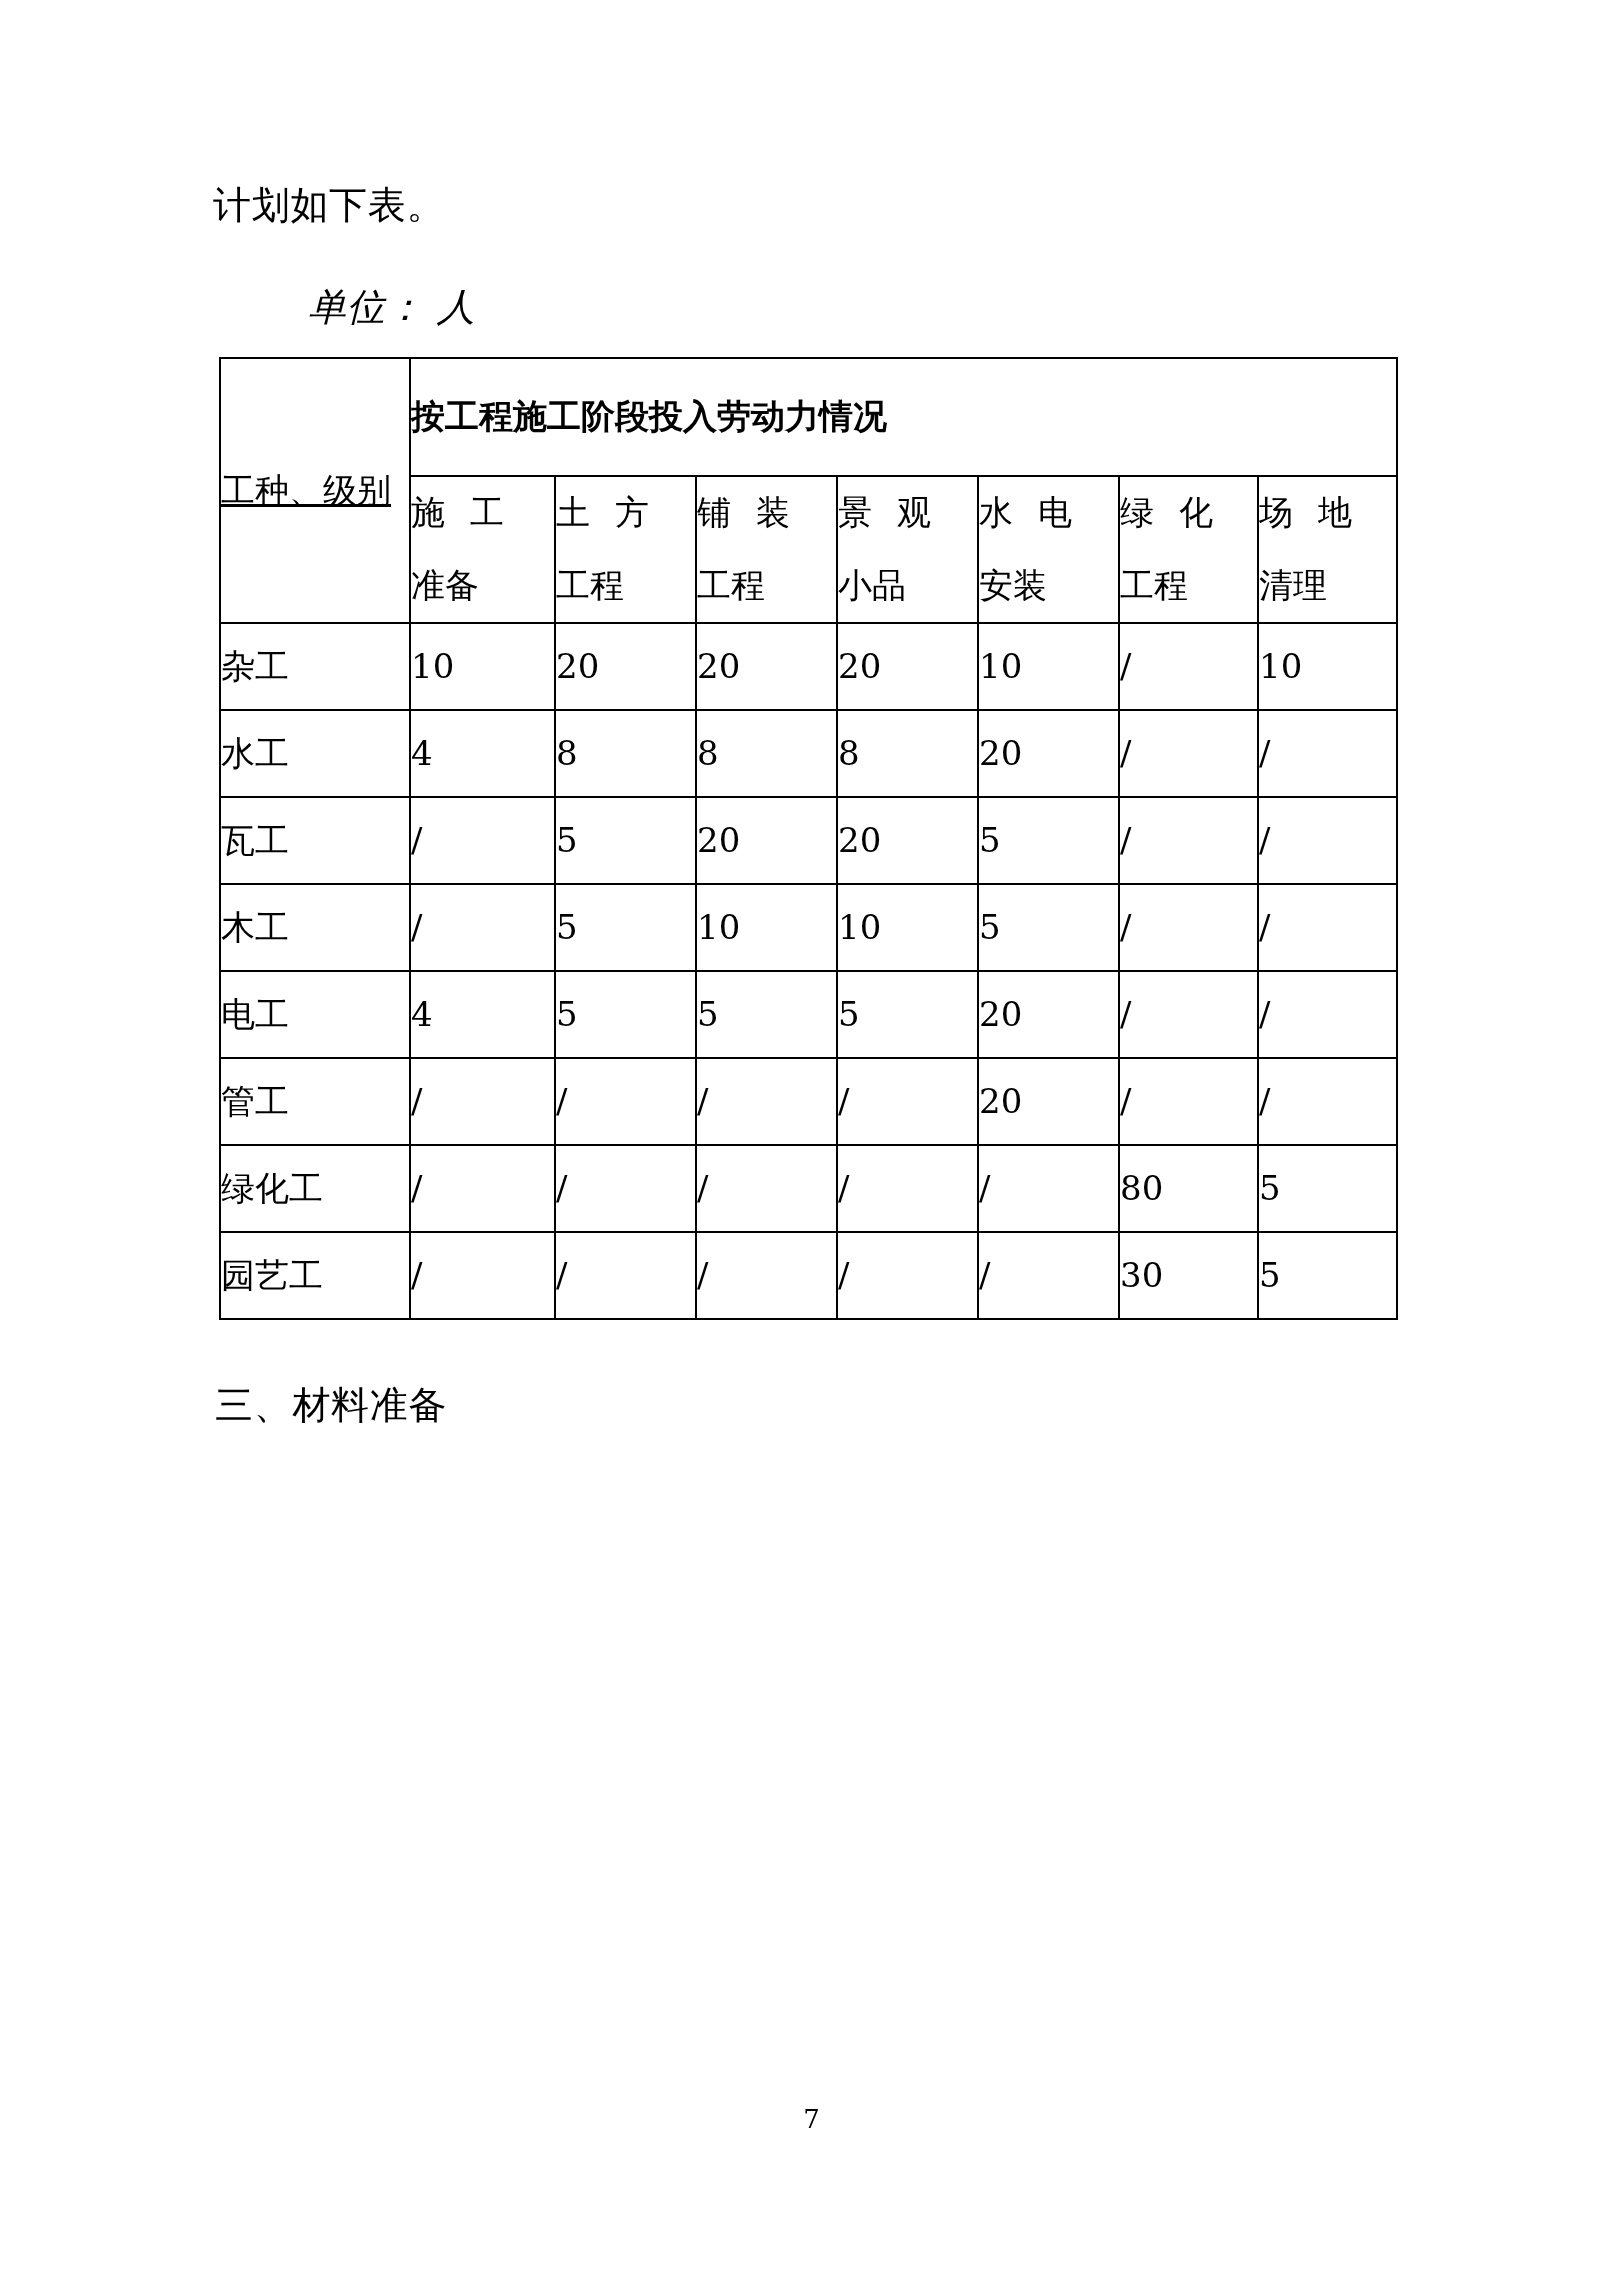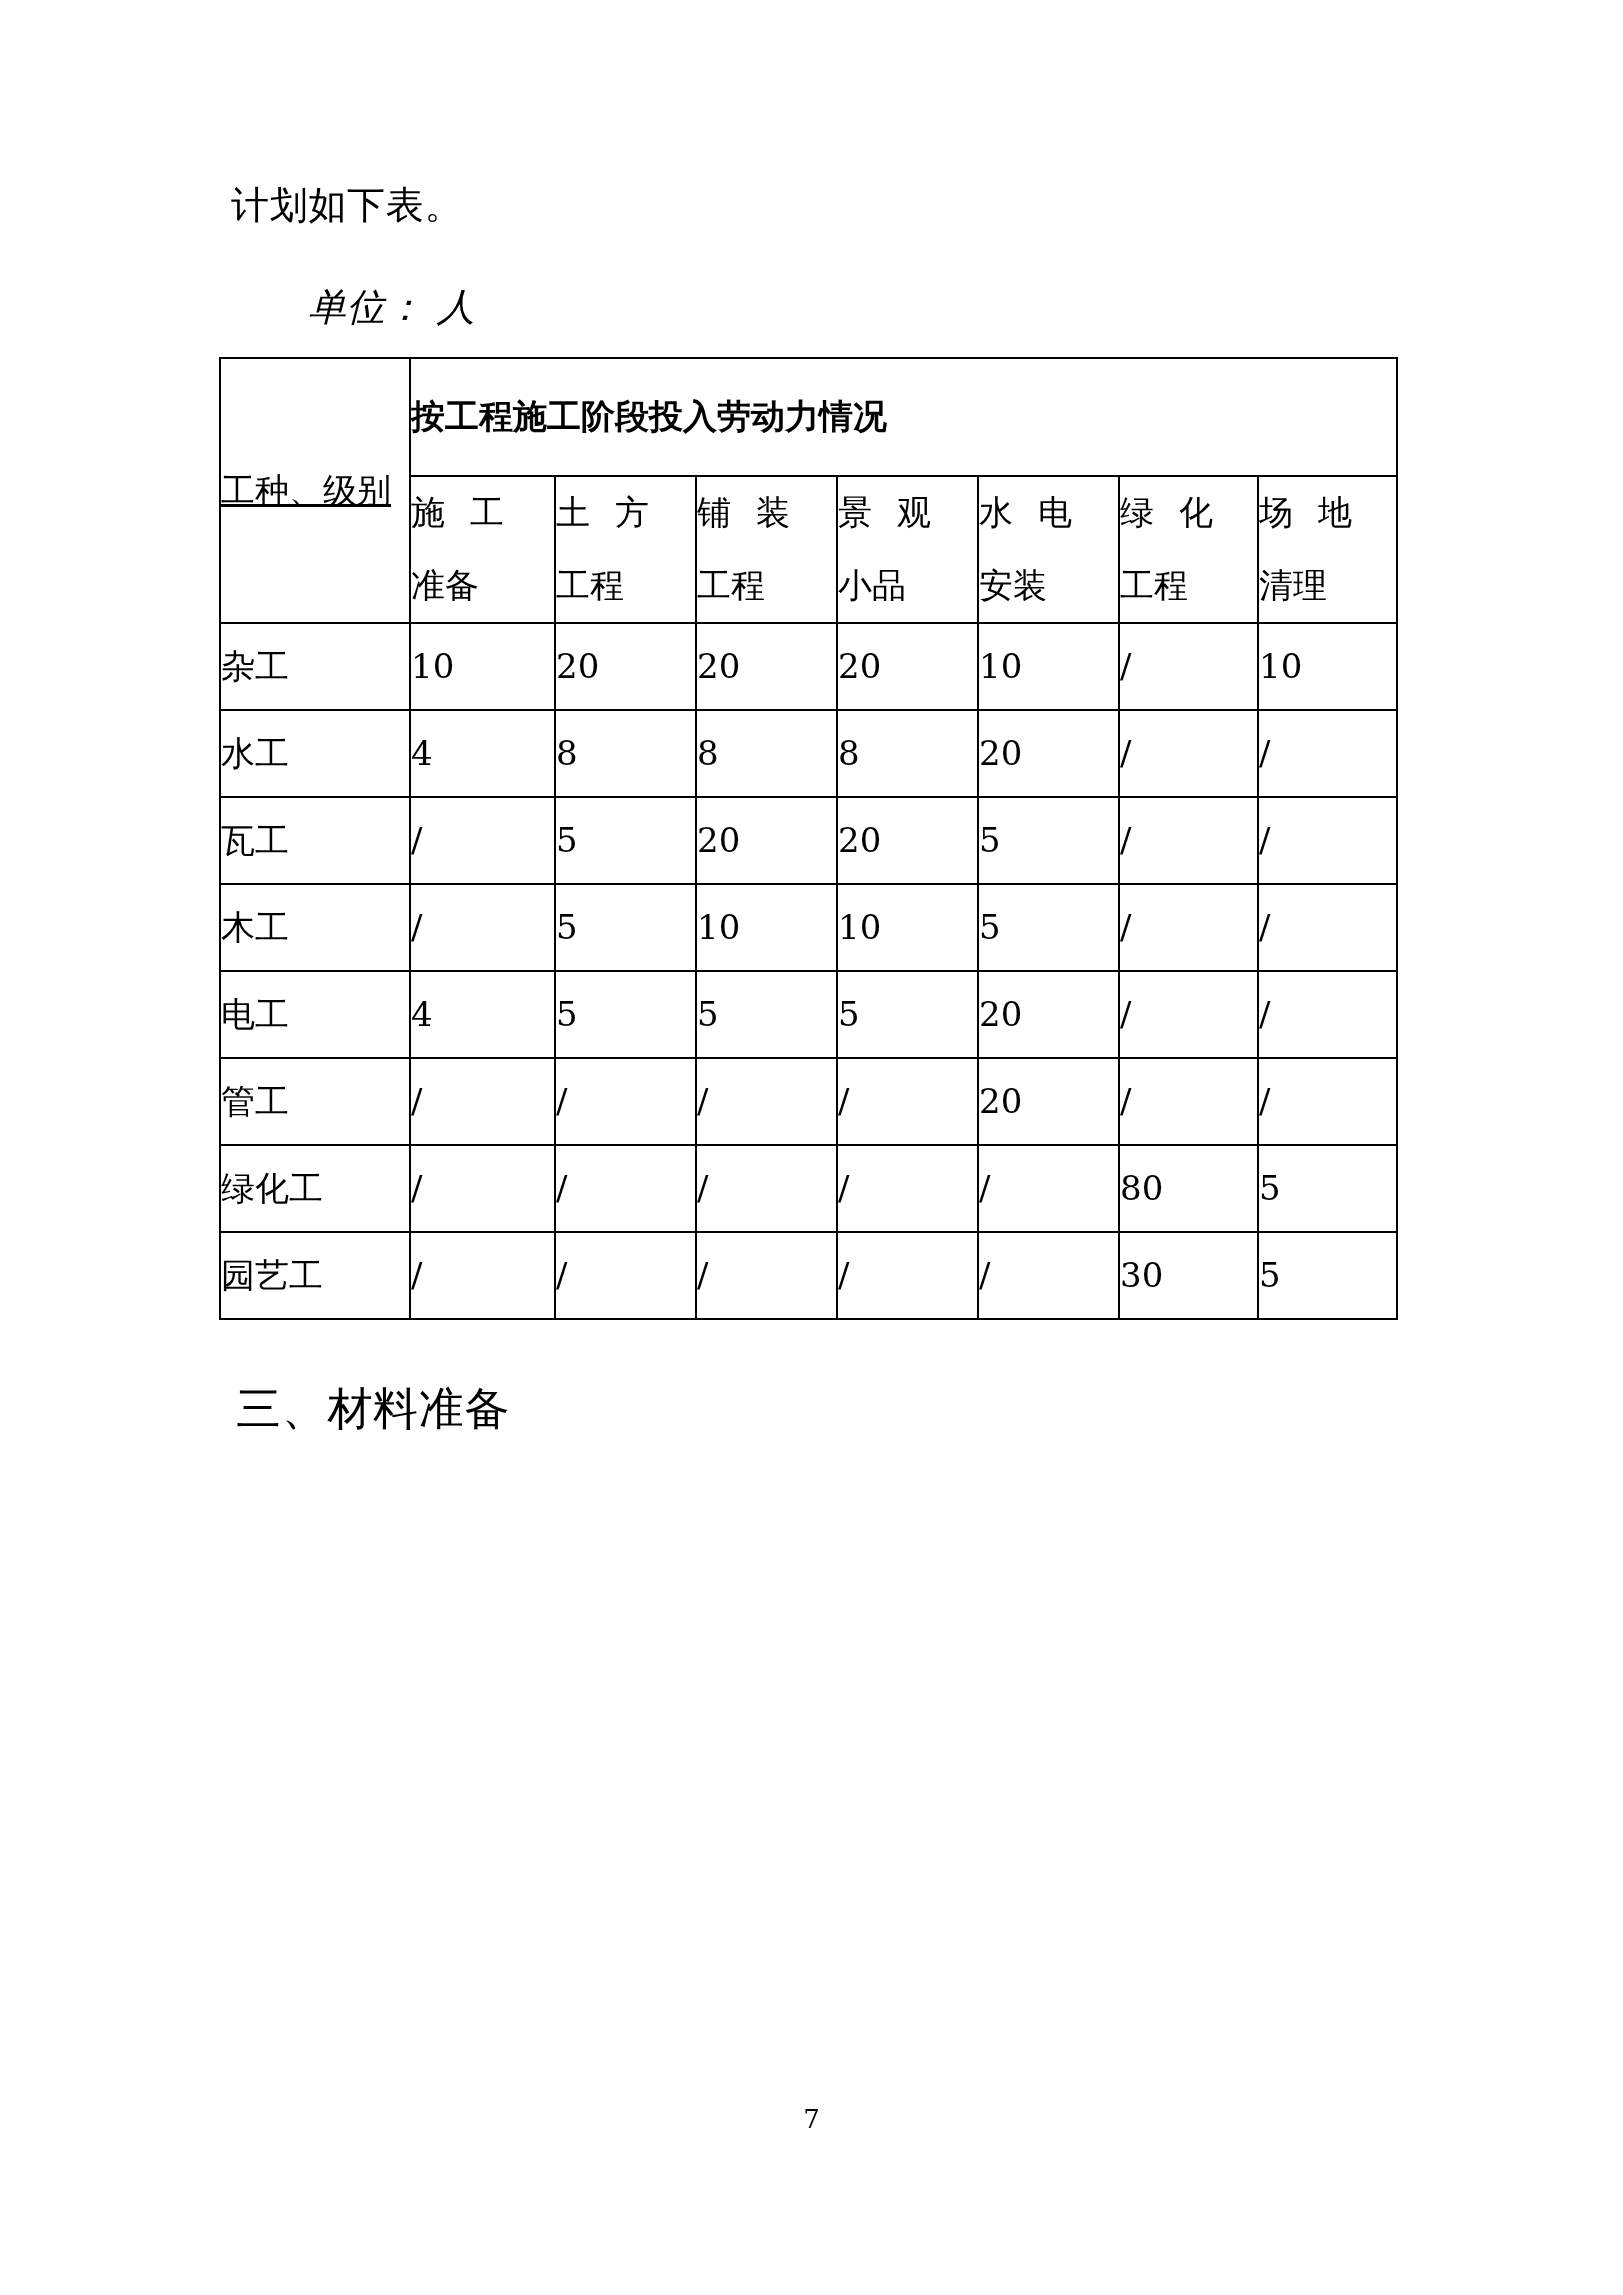--- a/index.html
+++ b/index.html
@@ -20,21 +20,21 @@
     position: absolute;
     top: 0; left: 0;
     width: 1623px;
     height: 2295px;
     box-sizing: border-box;
   }
 
   
   .intro-line {
     position: absolute;
-    left: 231px;
+    left: 213px;
     top: 186px;
     font-size: 38px;
     line-height: 1.0;
     letter-spacing: 0.7px;
     white-space: nowrap;
   }
 
   .unit-line {
     position: absolute;
     left: 308px;
@@ -114,23 +114,23 @@
   }
 
   .cell-val {
     height: 85px;
     padding: 0 6.5px 0 14.4px;
   }
 
   
   .section-heading {
     position: absolute;
-    left: 236px;
+    left: 215px;
     top: 1386px;
-    font-size: 45px;
+    font-size: 38px;
     line-height: 1.0;
     letter-spacing: 0.7px;
     white-space: nowrap;
   }
 
   .body-para {
     position: absolute;
     left: 231px;
     top: 1469px;
     width: 1171px;

